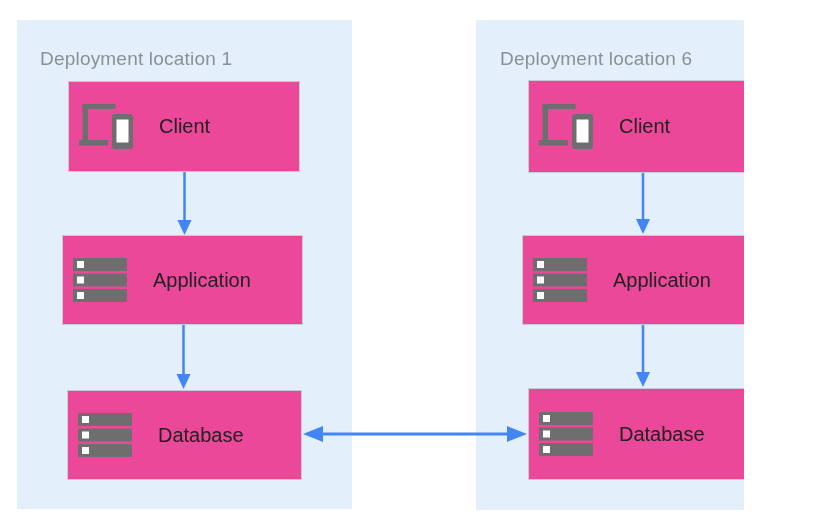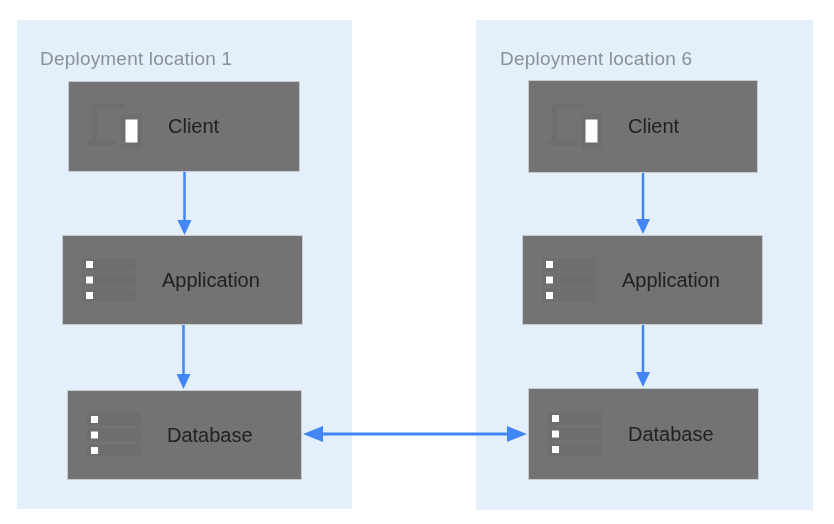--- a/index.html
+++ b/index.html
@@ -1,37 +1,37 @@
 <!DOCTYPE html>
 <html style="--panel-bg: #E3EFFA; --arrow-blue: #4285F4; --icon-gray: #6E6E6E; --box-border: #C9CCCF; --title-gray: #8A9196; --label-color: #212121;"><head>
 <meta charset="utf-8">
 <style>
   html,body{margin:0;padding:0;background:#fff;}
   .canvas{
-    position:relative;width:834px;height:524px;background:#fff;overflow:hidden;
+    position:relative;width:744px;height:524px;background:#fff;overflow:hidden;
     font-family:"Liberation Sans",sans-serif;
   }
   .panel{
     position:absolute;background:var(--panel-bg,#E3EFFA);
     box-sizing:border-box;
   }
   .panel-left{left:17px;top:20px;width:335px;height:489px;}
   .panel-right{left:476px;top:20px;width:337px;height:490px;}
   .panel-title{
     position:absolute;top:28px;left:23px;
     font-size:19px;color:var(--title-gray,#8A9196);
     letter-spacing:.2px;white-space:nowrap;
   }
   .panel-right .panel-title{left:24px;}
   .node{
-    position:absolute;background:#737373;
+    position:absolute;background:#ec4899;
     border:1px solid var(--box-border,#C9CCCF);
     box-sizing:border-box;
     display:flex;align-items:center;
-    padding-left:19px;gap:26px;
+    padding-left:10px;gap:26px;
   }
   .icon{display:inline-flex;color:var(--icon-gray,#6E6E6E);flex:0 0 auto;}
   .node-label{
     font-size:20px;color:var(--label-color,#212121);white-space:nowrap;
   }
   .arrows{
     position:absolute;left:0;top:0;width:834px;height:524px;
     color:var(--arrow-blue,#4285F4);pointer-events:none;
   }
   .arrows line{stroke:currentColor;}

